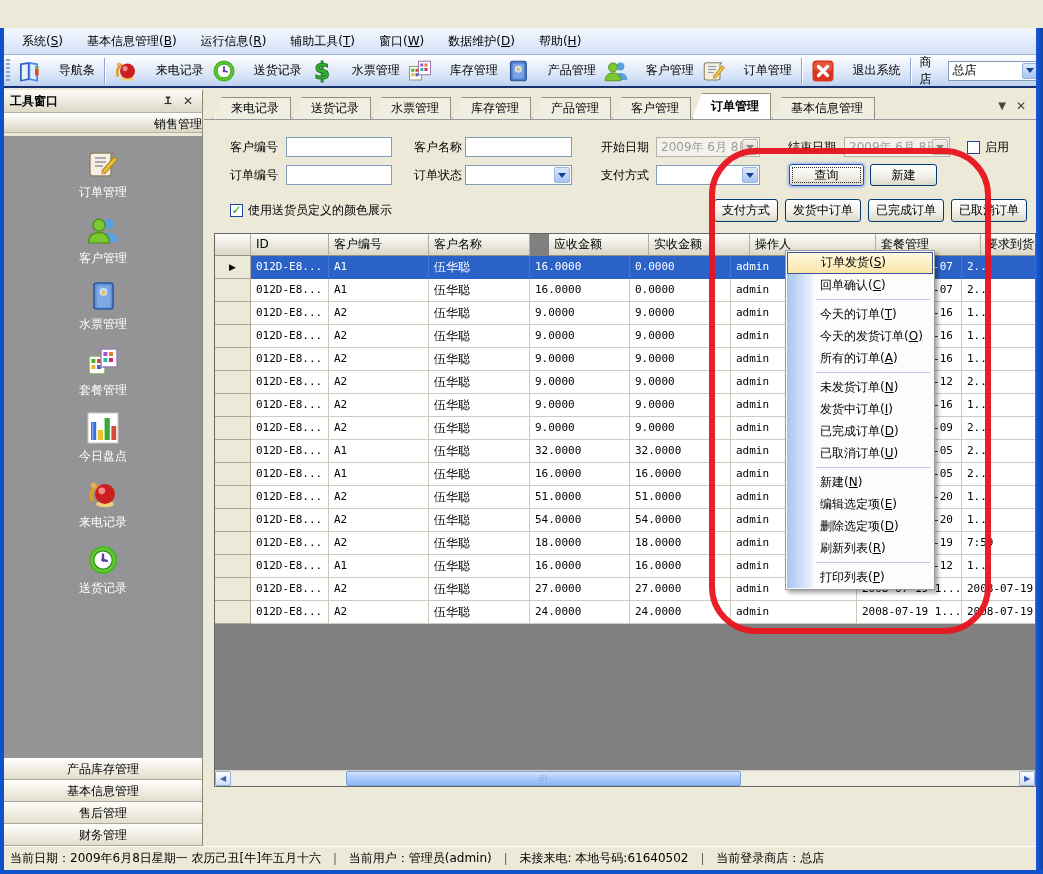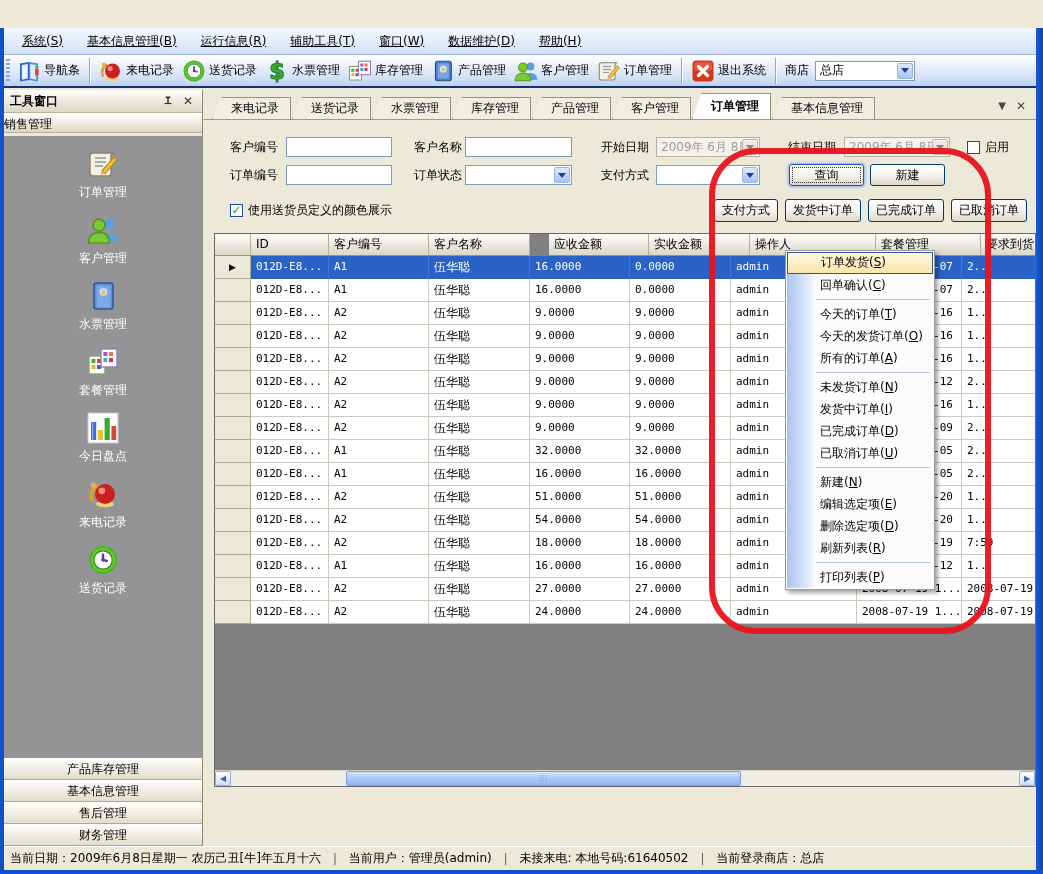--- a/index.html
+++ b/index.html
@@ -19,49 +19,49 @@
   .winbtn{width:22px;height:21px;border-radius:4px;border:1px solid #fff;color:#fff;
     background:linear-gradient(#7fa9f4,#3268d8 60%,#2c5cc4);display:flex;align-items:center;justify-content:center;
     font-size:12px;font-weight:bold;line-height:1;}
   .winbtn.close{background:linear-gradient(#f0926e,#d8442a 60%,#c03418);}
   .glyph-min{width:8px;height:3px;background:#fff;margin-top:9px;}
   .glyph-max{width:9px;height:9px;border:2px solid #fff;border-top-width:3px;}
 
   
   .menubar{position:absolute;left:0;top:28px;right:0;height:27px;z-index:5;
     background:linear-gradient(#f4f8fe,#d3e1f7);border-bottom:1px solid #9cb4de;
-    display:flex;align-items:center;padding-left:10px;text-decoration:underline;}
+    display:flex;align-items:center;padding-left:10px;}
   .mb-item{padding:4px 12px;white-space:nowrap;}
 
   
   .toolbar{position:absolute;left:0;top:55px;right:0;height:33px;z-index:5;
     background:linear-gradient(#ffffff,#cfdef6 80%,#bcd0ef);border-bottom:2px solid #16316e;
     display:flex;align-items:center;padding:0 3px;}
   .tbgrip{width:4px;height:24px;margin:0 3px;
     background:repeating-linear-gradient(180deg,#8aa4cc 0 2px,transparent 2px 4px);}
-  .tb-btn{display:flex;align-items:center;gap:3px;padding:8px 4px;border-radius:3px;white-space:nowrap;}
+  .tb-btn{display:flex;align-items:center;gap:18px;padding:8px 4px;border-radius:3px;white-space:nowrap;}
   .tb-btn .ico{width:24px;height:24px;display:inline-block;}
   .tb-sep{width:1px;height:26px;background:#8ea8d0;margin:0 5px;box-shadow:1px 0 0 #fff;}
   .tb-shop{display:flex;align-items:center;gap:6px;padding-left:4px;}
   .tb-select{width:100px;height:20px;background:#fff;border:1px solid #7f9db9;display:flex;align-items:center;
     padding-left:4px;position:relative;}
   .combo-arrow{position:absolute;right:1px;top:1px;bottom:1px;width:16px;border:1px solid #9ab4e4;border-radius:2px;
     background:linear-gradient(#dde9fb,#a5c4f2);display:flex;align-items:center;justify-content:center;}
   .combo-arrow::after{content:"";width:0;height:0;border:4px solid transparent;border-top:5px solid #17418e;margin-top:4px;}
   .combo-arrow.gray{background:linear-gradient(#f2f2ee,#d6d4c8);border-color:#b8b5a8;}
   .combo-arrow.gray::after{border-top-color:#8a887c;}
 
   
   .sidebar{position:absolute;left:4px;top:90px;width:199px;bottom:28px;background:#ece9d8;border-right:1px solid #8a8774;}
   .sb-title{height:23px;background:linear-gradient(#fdfcf9,#ddd9c6);border-bottom:1px solid #b7b39e;
     display:flex;align-items:center;padding:0 6px;gap:4px;}
   .sb-title .t{flex:1;font-weight:bold;}
   .sb-tool{width:16px;height:16px;display:flex;align-items:center;justify-content:center;color:#333;font-weight:bold;}
   .sb-group-top{height:20px;background:linear-gradient(#ffffff,#dbd7c4);border-bottom:1px solid #b7b39e;
-    text-align:left;line-height:22px;}
+    text-align:right;line-height:22px;}
   .sb-panel{position:absolute;top:46px;bottom:88px;left:0;right:0;background:#949396;
     display:flex;flex-direction:column;align-items:center;padding-top:12px;gap:13px;overflow:hidden;}
   .sb-item{display:flex;flex-direction:column;align-items:center;gap:4px;color:#fff;}
   .sb-item .ico{width:32px;height:32px;display:inline-block;}
   .sb-bottom{position:absolute;bottom:0;left:0;right:0;height:88px;}
   .sb-group{height:22px;background:linear-gradient(#fefdf9,#e2decd);border-top:1px solid #fff;
     border-bottom:1px solid #aca899;text-align:center;line-height:20px;}
 
   
   .tabstrip{position:absolute;left:204px;top:92px;right:7px;height:28px;background:#ece9d8;
@@ -408,21 +408,21 @@
     <input class="xpinput" style="left: 82px; top: 45px; width: 106px;">
     <span class="flabel" style="left:210px;top:45px">订单状态</span>
     <div class="xpcombo" style="left:261px;top:45px;width:107px">
       <span class="combo-arrow"></span>
     </div>
     <span class="flabel" style="left:397px;top:45px">支付方式</span>
     <div class="xpcombo" style="left:452px;top:45px;width:104px">
       <span class="combo-arrow"></span>
     </div>
     <button class="xpbtn focus" style="left:585px;top:44px;width:75px">查询</button>
-    <button class="xpbtn" style="left:666px;top:44px;width:75px">新建</button>
+    <button class="xpbtn" style="left:666px;top:44px;width:67px">新建</button>
 
     <div class="checkrow" style="left:26px;top:80px">
       <span class="cbox">✓</span>
       <span>使用送货员定义的颜色展示</span>
     </div>
     <div class="statusbtns" id="statusbtns">
         <button class="xpbtn">支付方式</button>
         <button class="xpbtn">发货中订单</button>
         <button class="xpbtn">已完成订单</button>
         <button class="xpbtn">已取消订单</button>

